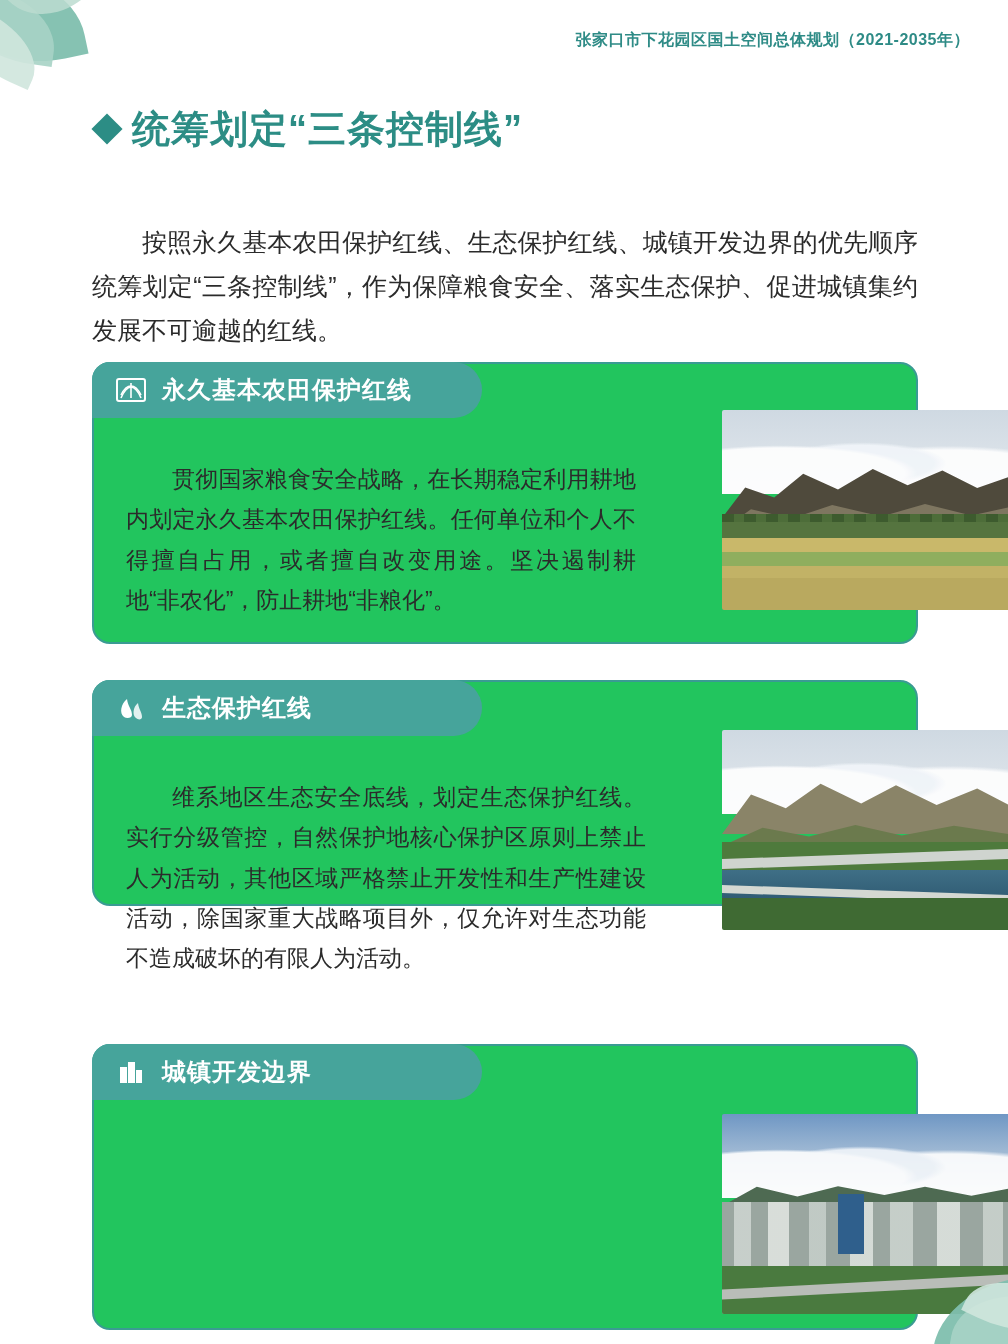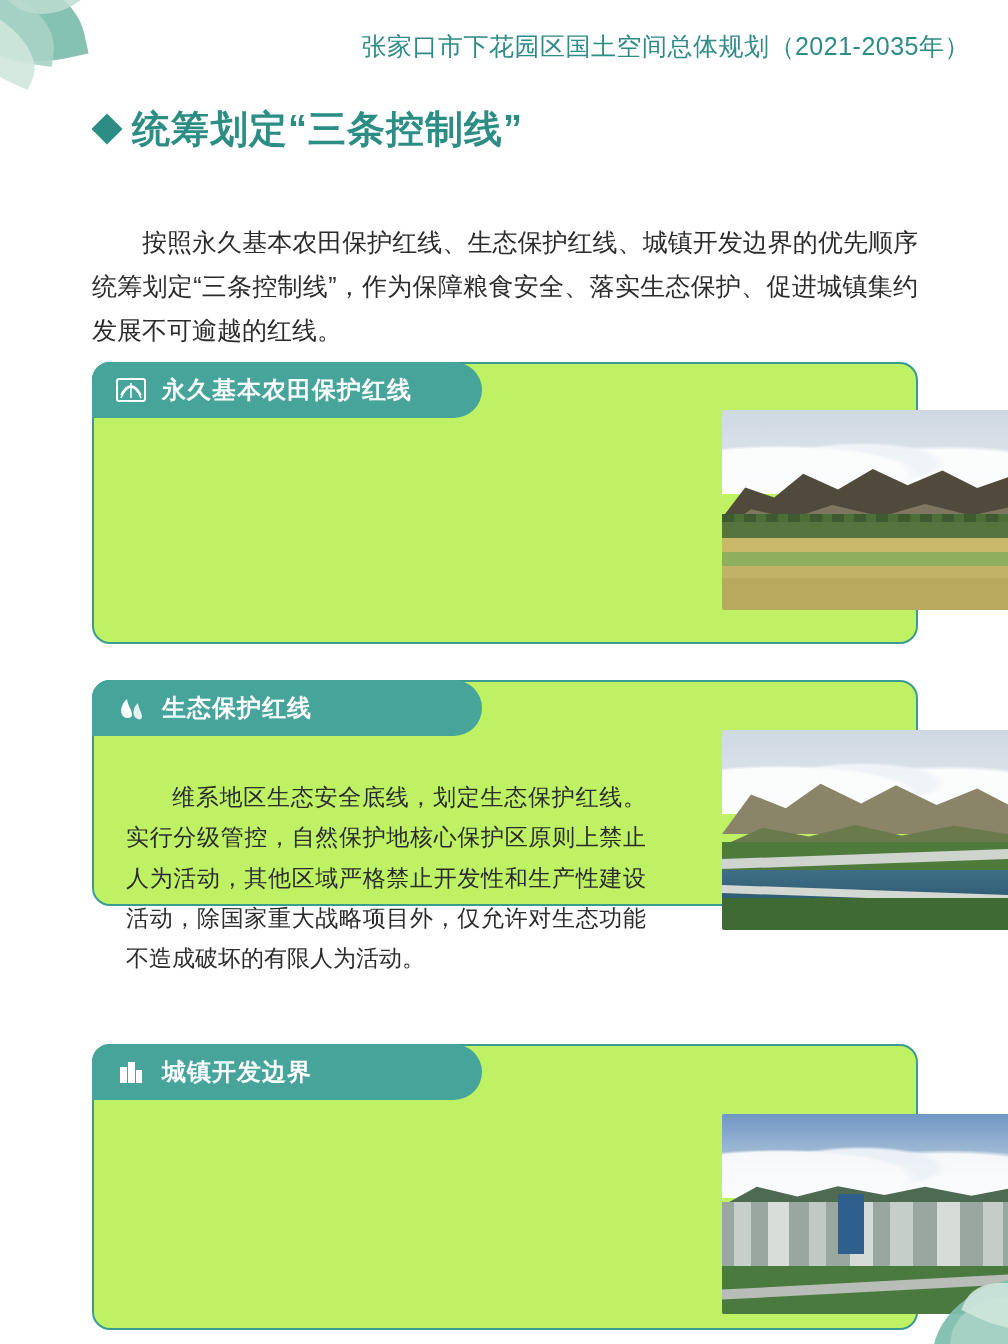--- a/index.html
+++ b/index.html
@@ -25,22 +25,22 @@
   }
   .leaf-a { top:-28px; left:-40px; width:120px; height:95px; background:#7fbfae; opacity:.95; transform:rotate(-12deg); }
   .leaf-b { top:-10px; left:-48px; width:105px; height:70px; background:#a7d3c5; opacity:.9; transform:rotate(8deg); }
   .leaf-c { top:18px;  left:-52px; width:95px;  height:55px; background:#cfe6dd; opacity:.9; transform:rotate(24deg); }
   .leaf-d { top:-40px; left:8px;   width:70px;  height:60px; background:#bcdcd0; opacity:.85; transform:rotate(-35deg); }
 
   
   .doc-header {
     position:absolute;
     top:30px; right:38px;
-    font-size:25px;
-    font-weight:normal;
+    font-size:16px;
+    font-weight:bold;
     color:#2e8b86;
     letter-spacing:.5px;
   }
 
   
   .section-title-row {
     position:absolute;
     top:110px; left:96px;
     display:flex; align-items:center; gap:14px;text-align:center;
   }
@@ -70,21 +70,21 @@
     text-align:justify;
   }
 
   
   .card {
     position:absolute;
     left:92px;
     width:826px;
     border:2px solid #3a9b93;
     border-radius:18px;
-    background:#bef264;
+    background:#22c55e;
   }
   .card-1 { top:362px; height:282px; }
   .card-2 { top:680px; height:226px; }
   .card-3 { top:1000px; height:286px;margin-top:44px; }
 
   .card-head {
     position:absolute;
     top:-2px; left:-2px;
     height:56px;
     min-width:390px;
@@ -217,20 +217,21 @@
     <span class="ic">
       <svg width="32" height="30" viewBox="0 0 32 30">
         <rect x="2" y="4" width="28" height="22" rx="2" fill="none" stroke="#ffffff" stroke-width="2"></rect>
         <path d="M6 20c3-6 7-9 10-9s7 3 10 9" fill="none" stroke="#ffffff" stroke-width="1.6"></path>
         <path d="M6 23c3-7 7-11 10-11s7 4 10 11" fill="none" stroke="#ffffff" stroke-width="1.6"></path>
         <line x1="16" y1="8" x2="16" y2="23" stroke="#ffffff" stroke-width="1.6"></line>
       </svg>
     </span>
     <span class="card-title">永久基本农田保护红线</span>
   </div>
+  <p class="card-body">贯彻国家粮食安全战略，在长期稳定利用耕地内划定永久基本农田保护红线。任何单位和个人不得擅自占用，或者擅自改变用途。坚决遏制耕地“非农化”，防止耕地“非粮化”。</p>
   <div class="photo p1">
     <div class="sky"></div>
     <div class="clouds"></div>
     <div class="mtn m1 band"></div>
     <div class="mtn m2 band"></div>
     <div class="band trees"></div>
     <div class="band f1"></div>
     <div class="band f2"></div>
     <div class="band f3"></div>
     <div class="band f4"></div>

